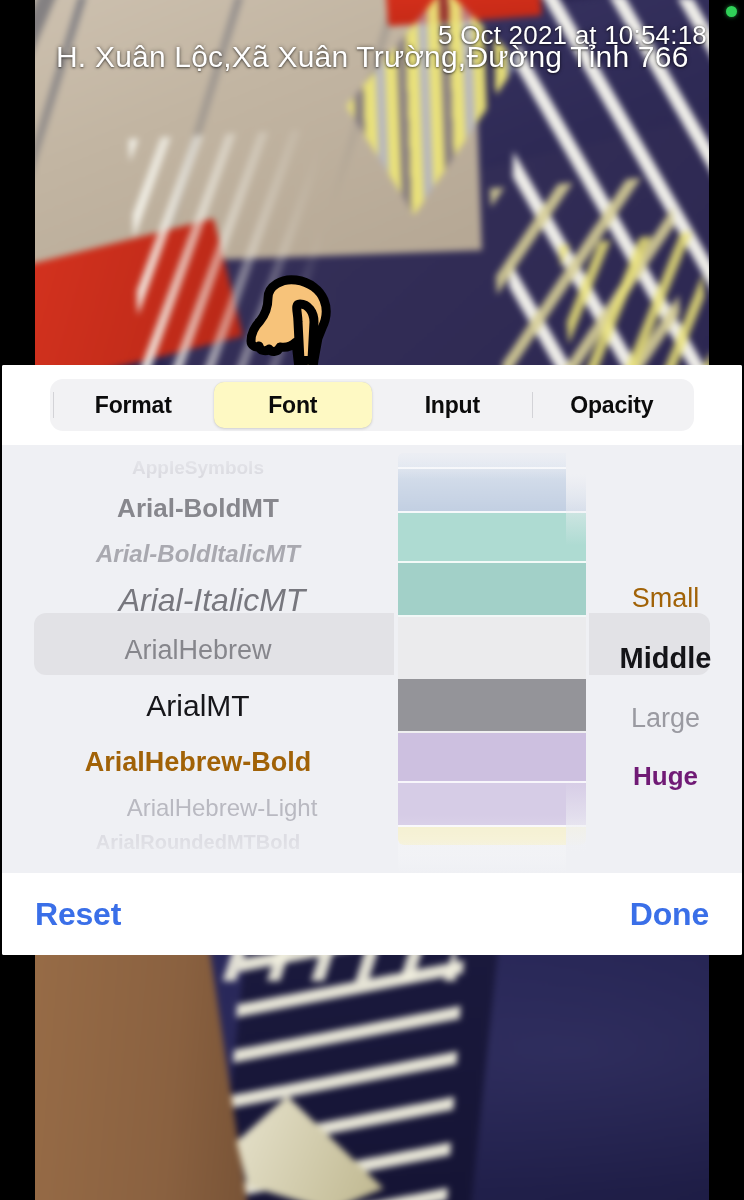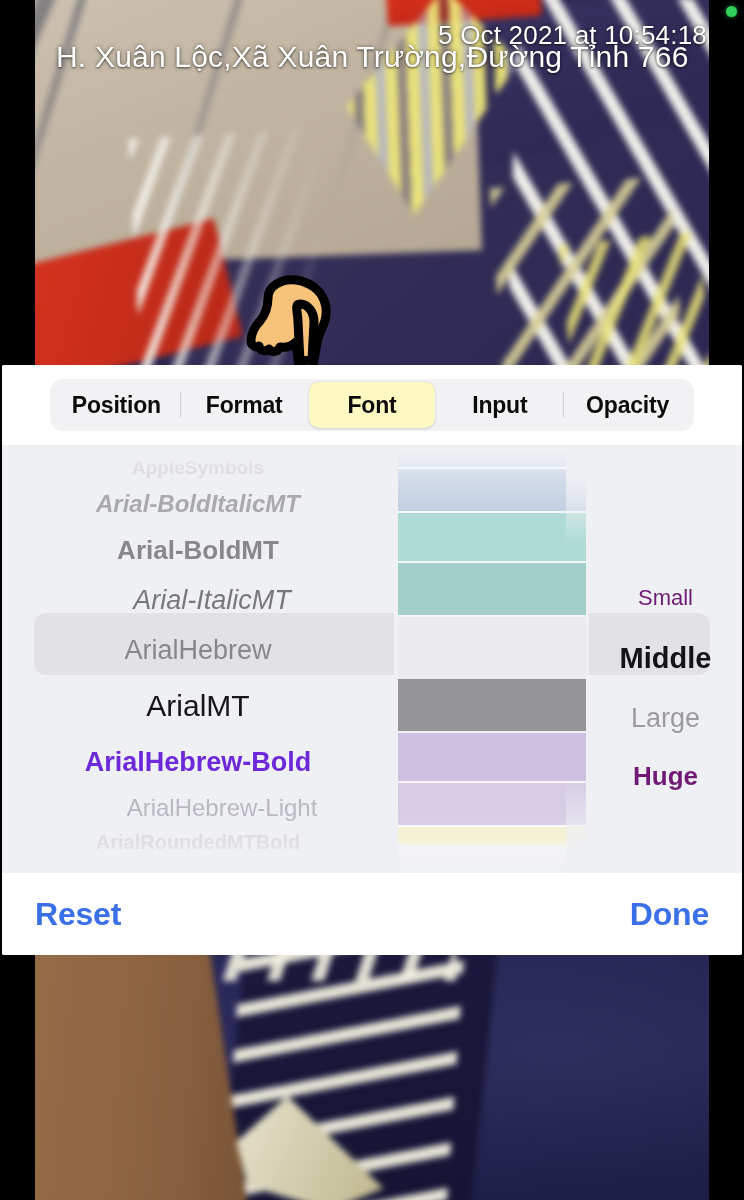--- a/index.html
+++ b/index.html
@@ -345,24 +345,24 @@
     text-align: center;
     white-space: nowrap;
     font-size: 26px;
     color: #8b8b90;
     cursor: pointer;
     user-select: none;
   }
   .font-item.f0 { font-size: 19px; color: #d8d8de; font-weight: bold; height: 30px; line-height: 30px; }
   .font-item.f1 { font-size: 24px; color: #a9a9b0; font-weight: bold; font-style: italic; height: 42px; line-height: 42px;}
   .font-item.f2 { font-size: 26px; color: #87878d; font-weight: bold; }
-  .font-item.f3 { font-size: 27px; color: #77777e; font-style: italic; margin-left: 28px; }
+  .font-item.f3 { font-size: 32px; color: #77777e; font-style: italic; margin-left: 28px; }
   .font-item.f4 { font-size: 30px; color: #16161a; height: 62px; line-height: 62px; }
   .font-item.f5 { font-size: 27px; color: #86868c; }
-  .font-item.f6 { font-size: 27px; color: #6d28d9; font-weight: bold; }
+  .font-item.f6 { font-size: 27px; color: #a16207; font-weight: bold; }
   .font-item.f7 { font-size: 24px; color: #b9b9c1; height: 42px; line-height: 42px; margin-left: 48px; }
   .font-item.f8 { font-size: 20px; color: #dddde3; font-weight: bold; height: 26px; line-height: 26px; }
 
   
   #color-column {
     position: relative;
     flex: 0 0 195px;
     width: 195px;
     z-index: 3;
     display: flex;
@@ -427,21 +427,21 @@
     height: 58px;
     line-height: 58px;
     width: 100%;
     text-align: center;
     white-space: nowrap;
     cursor: pointer;
     user-select: none;
     color: #9a9aa1;
     font-size: 27px;
   }
-  .size-item.s0 { color: #701a75; font-size: 22px; }
+  .size-item.s0 { color: #a16207; font-size: 27px; }
   .size-item.s1 { color: #141418; font-size: 29px; font-weight: bold; height: 62px; line-height: 62px; }
   .size-item.s2 { color: #9a9aa1; font-size: 27px; }
   .size-item.s3 { color: #701a75; font-size: 26px; font-weight: bold; }
 
   
   #footer {
     flex: 0 0 auto;
     height: 82px;
     background: #ffffff;
     display: flex;
@@ -512,23 +512,20 @@
              L58 78 C54 82, 48 84, 42 83 C40 88, 34 89, 31 85
              C28 88, 22 87, 21 82 C18 84, 13 82, 13 77
              C13 70, 17 62, 22 57 C26 52, 30 46, 30 34 Z" fill="#f7c37a" stroke="#000000" stroke-width="9" stroke-linejoin="round"></path>
     <path d="M62 40 C70 40, 76 48, 76 58 L74 96 L62 97 L60 58 C60 48, 56 40, 62 40 Z" fill="#f7c37a" stroke="#000000" stroke-width="9" stroke-linejoin="round"></path>
   </svg>
 
   <div id="sheet">
 
     <div id="tabbar-wrap">
       <div id="tabbar">
-        <div class="tab">
-          <span>Position</span>
-        </div>
         <div class="tab-sep"></div>
         <div class="tab">
           <span>Format</span>
         </div>
         <div class="tab-sep hidden"></div>
         <div class="tab selected">
           <span>Font</span>
         </div>
         <div class="tab-sep hidden"></div>
         <div class="tab">
@@ -544,22 +541,22 @@
     <div id="picker">
 
       <div id="selection-band">
         <div class="band-seg band-left"></div>
         <div class="band-seg band-mid"></div>
         <div class="band-seg band-right"></div>
       </div>
 
       <div id="font-column">
         <div class="font-item f0">AppleSymbols</div>
+        <div class="font-item f2">Arial-BoldMT</div>
         <div class="font-item f1">Arial-BoldItalicMT</div>
-        <div class="font-item f2">Arial-BoldMT</div>
         <div class="font-item f3">Arial-ItalicMT</div>
         <div class="font-item f5">ArialHebrew</div>
         <div class="font-item f4">ArialMT</div>
         <div class="font-item f6">ArialHebrew-Bold</div>
         <div class="font-item f7">ArialHebrew-Light</div>
         <div class="font-item f8">ArialRoundedMTBold</div>
       </div>
 
       <div id="color-column">
         <div class="swatch sw0" style="background-color: rgb(204, 215, 232);"></div>

